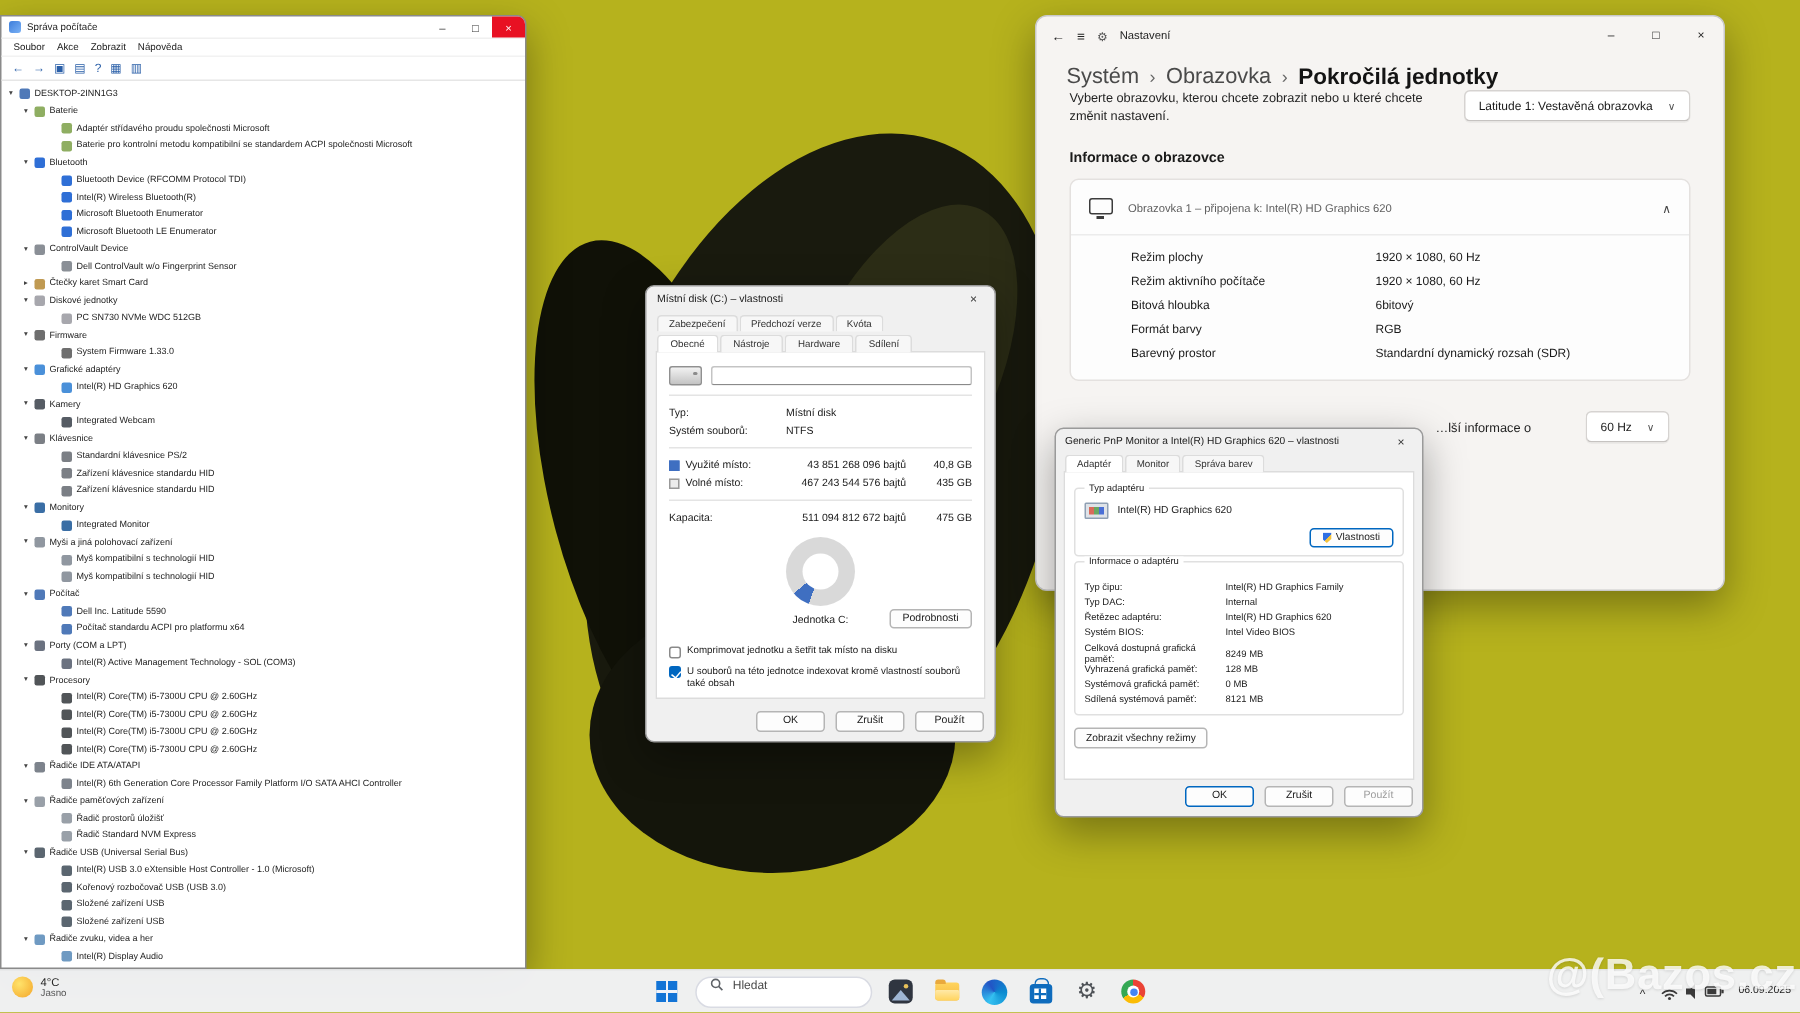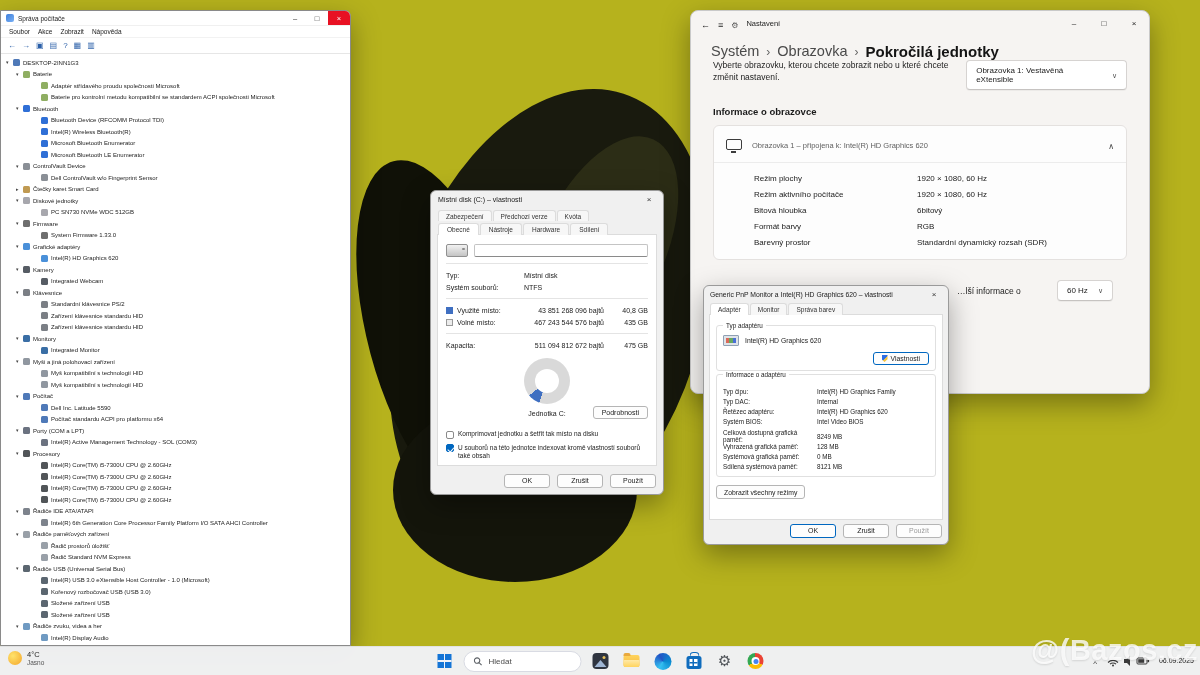--- a/index.html
+++ b/index.html
@@ -148,21 +148,21 @@
   .tb-weather{position:absolute;left:8px;top:3px;display:flex;align-items:center;gap:5px;}
   .sun-icon{width:14px;height:14px;border-radius:50%;background:radial-gradient(circle at 35% 35%,#ffe36b,#f4a62a);}
   .weather-temp{font-size:7.5px;color:#222;line-height:1.2;}
   .weather-cond{font-size:6.5px;color:#555;line-height:1.1;}
   .tb-center{position:absolute;left:50%;top:0;height:100%;transform:translateX(-50%);display:flex;align-items:center;gap:7px;}
   .start-btn{width:24px;height:24px;border-radius:4px;display:flex;align-items:center;justify-content:center;}
   .start-logo{width:14px;height:14px;background:
     linear-gradient(to right,transparent 6.25px,#f1f3f9 6.25px,#f1f3f9 7.75px,transparent 7.75px),
     linear-gradient(to bottom,transparent 6.25px,#f1f3f9 6.25px,#f1f3f9 7.75px,transparent 7.75px),
     #1374d6;}
-  .search-pill{width:118px;height:21px;background:#fff;border:1px solid #d9dbe3;border-radius:11px;display:flex;align-items:center;gap:6px;padding:0 9px;}
+  .search-pill{width:118px;height:21px;background:#fff;border:1px solid #d9dbe3;border-radius:11px;display:flex;align-items:flex-start;gap:6px;padding:0 9px;}
   .search-label{font-size:8px;color:#4a4a4a;}
   .app{width:24px;height:24px;border-radius:4px;display:flex;align-items:center;justify-content:center;}
   .g{position:relative;}
   .app-photos .g{width:16px;height:16px;background:#2f3540;border-radius:4px;overflow:hidden;}
   .app-photos .g::before{content:"";position:absolute;right:3px;top:3px;width:3px;height:3px;border-radius:50%;background:#e8c15a;}
   .app-photos .g::after{content:"";position:absolute;bottom:2px;left:2px;border-left:6px solid transparent;border-right:6px solid transparent;border-bottom:7px solid #9fb6d4;}
   .app-explorer .g{width:16px;height:12px;background:linear-gradient(#ffd45e,#f5b73d);border-radius:2px;}
   .app-explorer .g::before{content:"";position:absolute;top:-2px;left:0;width:7px;height:3px;background:#e9a93d;border-radius:2px 2px 0 0;}
   .app-explorer .g::after{content:"";position:absolute;left:0;right:0;bottom:0;height:7px;background:linear-gradient(#ffe9a8,#ffd45e);border-radius:1px 1px 2px 2px;}
   .app-edge .g{width:17px;height:17px;border-radius:50%;background:conic-gradient(from 210deg,#35c1f1,#2254c5,#0b8bd0,#35c1f1);}
@@ -642,21 +642,21 @@
     <div class="breadcrumb">
       <span class="crumb">Systém</span>
       <span class="crumb-sep"></span>
       <span class="crumb">Obrazovka</span>
       <span class="crumb-sep"></span>
       <span class="crumb-last">Pokročilá jednotky</span>
     </div>
     <div class="selector-row">
       <span class="selector-text">Vyberte obrazovku, kterou chcete zobrazit nebo u které chcete změnit nastavení.</span>
       <span class="dd">
-        <span>Obrazovka 1: Vestavěná eXtensible</span>
+        <span>Latitude 1: Vestavěná obrazovka</span>
         <span class="chev-d"></span>
       </span>
     </div>
     <div class="section-title">Informace o obrazovce</div>
     <div class="info-card">
       <div class="card-head">
         <span class="mon-icon"></span>
         <span class="card-titles">
           <div class="card-sub">Obrazovka 1 – připojena k: Intel(R) HD Graphics 620</div>
         </span>

